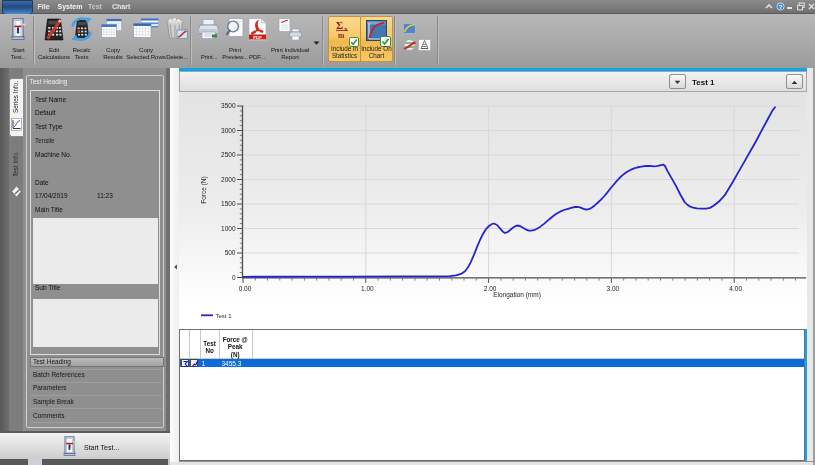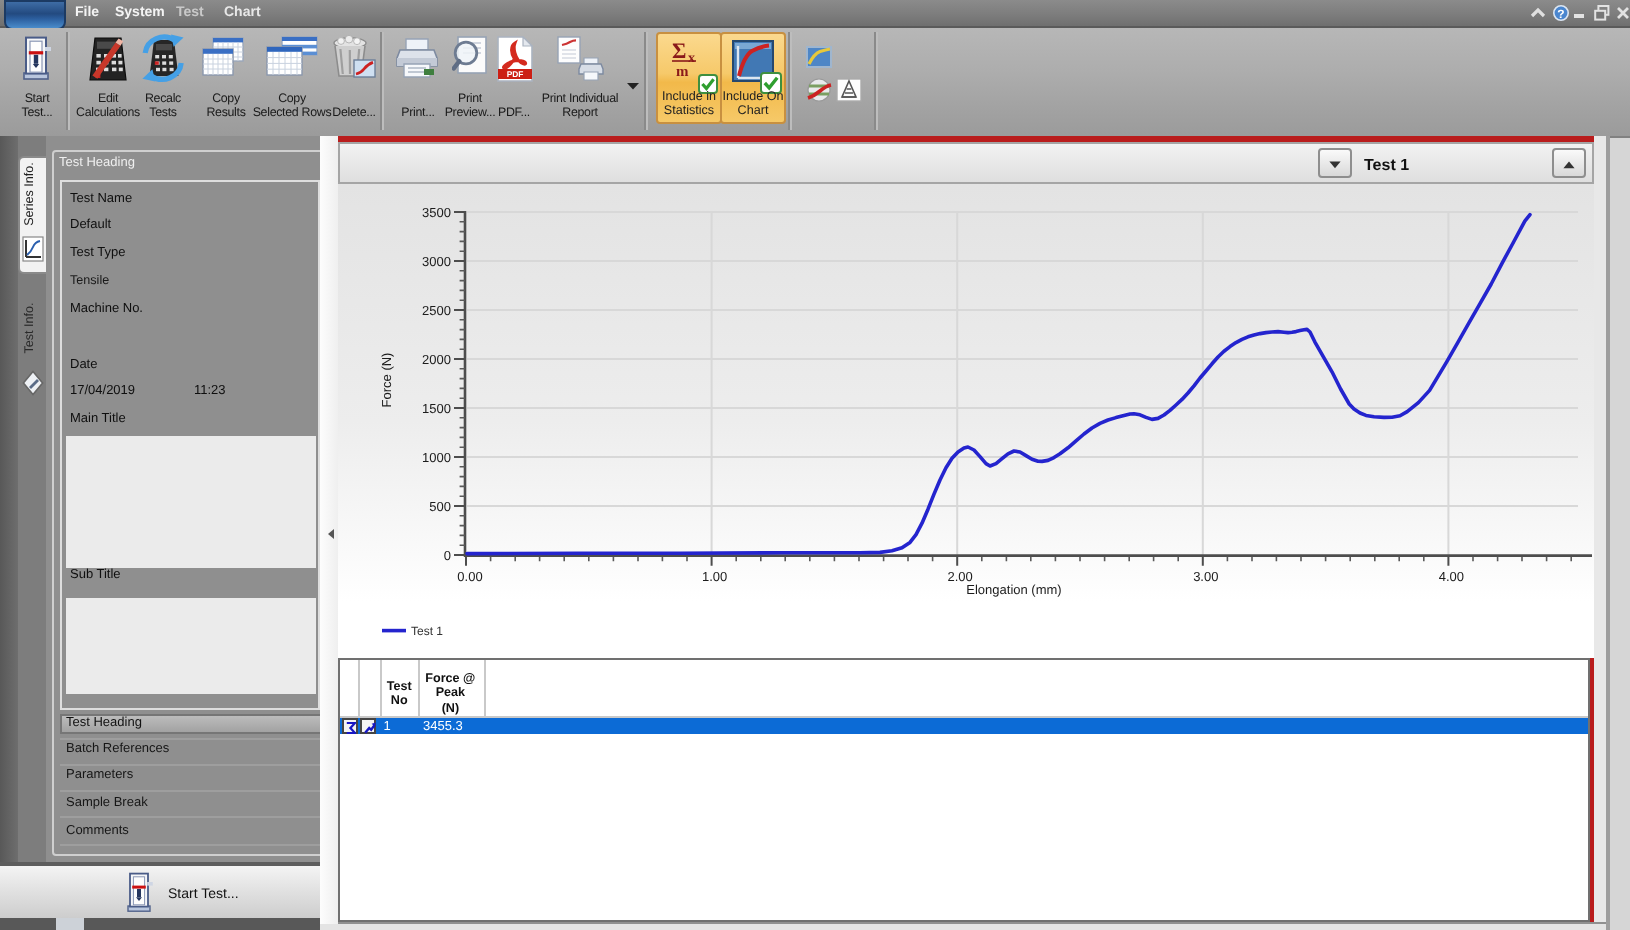--- a/index.html
+++ b/index.html
@@ -299,21 +299,21 @@
     <path d="M6.5 12.6 l-1.5 0 l1.5 1.9 l1.5 -1.9 z" fill="#25365e"></path>
     <rect x="10.6" y="5" width="2.8" height="1.8" fill="#cfd6e4"></rect>
   </svg>
   <div class="lbl" style="left:84px;top:375.5px;font-size:7px;color:#111;">Start Test...</div>
 
   <div class="abs" style="left:0;top:390.5px;width:168px;height:6.5px;background:#585858;"></div>
   <div class="abs" style="left:28px;top:391px;width:14px;height:6px;background:#cdd2d8;"></div>
   <div class="abs" style="left:168px;top:391px;width:5px;height:6px;background:#c6c6c6;"></div>
 </div>
 
-<div class="abs" id="main" style="left:160px;top:68px;width:645px;height:397px;background:#b91c1c;">
+<div class="abs" id="main" style="left:170px;top:68px;width:645px;height:397px;background:#0ea5e9;">
 
   <div class="abs" style="left:0;top:0;width:8.5px;height:394px;background:linear-gradient(90deg,#fdfdfd,#efefef);"></div>
   <svg class="abs" style="left:3px;top:196px;" width="5" height="6" viewBox="0 0 5 6">
       <path d="M4 0.5 L1 3 L4 5.5 Z" fill="#555"></path>
     </svg>
 
   <div class="abs" style="left:636.5px;top:0;width:8.5px;height:394px;background:#e8e8e8;"></div>
 
   <div class="abs" style="left:9px;top:3px;width:627.5px;height:20.5px;box-sizing:border-box;border:1px solid #a5a5a5;
        background:linear-gradient(180deg,#f2f2f2,#dfdfdf);">

